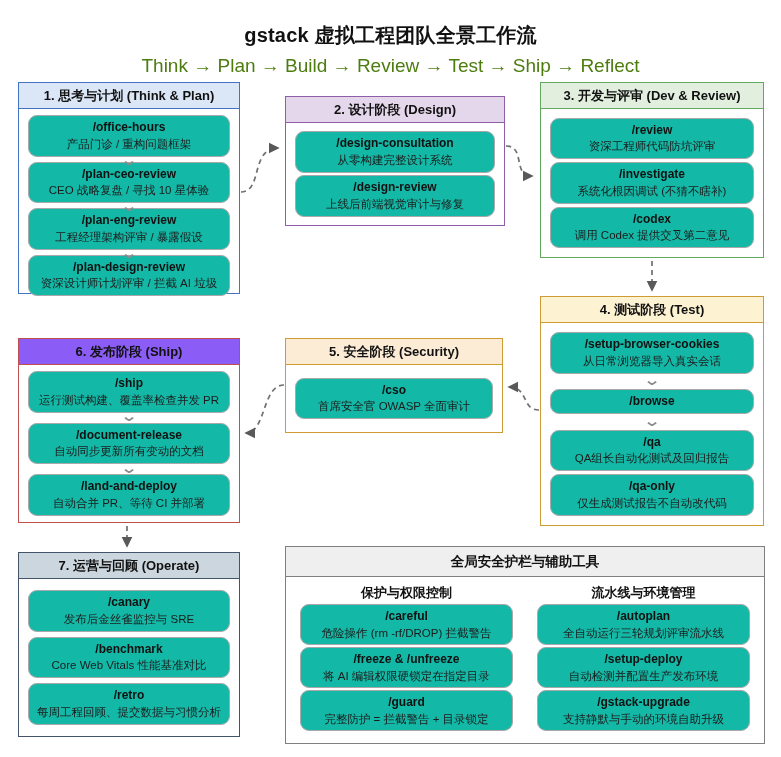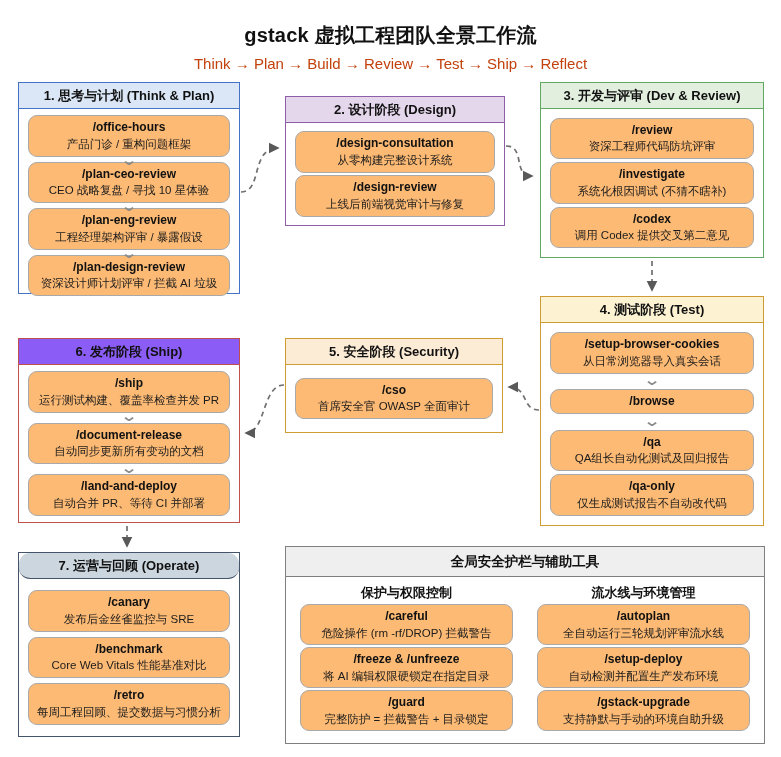--- a/index.html
+++ b/index.html
@@ -3,51 +3,51 @@
 <meta charset="utf-8">
 <style>
   html,body{margin:0;padding:0;}
   body{
     width:781px;height:757px;position:relative;background:#ffffff;
     font-family:"Liberation Sans","DejaVu Sans",sans-serif;color:#111;
     overflow:hidden;
   }
   .titlewrap{position:absolute;top:22px;left:0;width:781px;text-align:center;}
   .title{font-size:20px;font-weight:bold;margin:0;letter-spacing:.2px;}
-  .subtitle{font-size:15px;margin-top:6px;color:#c2410c;}
+  .subtitle{font-size:19px;margin-top:6px;color:#4d7c0f;}
 
   .stage{position:absolute;background:#fff;border:1.6px solid #888;box-sizing:border-box;}
   .stage-header{
     height:26px;display:flex;align-items:center;justify-content:center;
     font-weight:bold;font-size:13px;border-bottom:1.6px solid #888;box-sizing:border-box;
   }
   .stage-body{
     height:calc(100% - 26px);box-sizing:border-box;
     padding:6px 9px;display:flex;flex-direction:column;
     align-items:stretch;justify-content:space-evenly;
   }
   .node{
-    border:1px solid #a9a9a9;border-radius:9px;background:#fdba74;
+    border:1px solid #a9a9a9;border-radius:9px;background:#14b8a6;
     padding:4px 2px;text-align:center;
   }
   .cmd{font-weight:bold;font-size:12px;line-height:1.3;white-space:nowrap;}
   .desc{font-size:11.5px;line-height:1.3;margin-top:1px;white-space:nowrap;color:#1c1c1c;}
   .chev{
     text-align:center;color:#8c8c8c;font-size:15px;font-weight:bold;
     height:9px;line-height:5px;transform:scaleX(1.4);
   }
 
   
   .s1{border-color:#4472c4;} .s1 .stage-header{background:#dbe7f6;border-color:#4472c4;}
   .s2{border-color:#8e5fa8;margin-top:14px;} .s2 .stage-header{background:#e4d6eb;border-color:#8e5fa8;}
   .s3{border-color:#61a861;} .s3 .stage-header{background:#e2efdf;border-color:#61a861;}
   .s4{border-color:#cf9c34;} .s4 .stage-header{background:#fdf2d2;border-color:#cf9c34;}
   .s5{border-color:#cf9c34;} .s5 .stage-header{background:#fcebd5;border-color:#cf9c34;}
   .s6{border-color:#c0504d;} .s6 .stage-header{background:#8b5cf6;border-color:#c0504d;}
-  .s7{border-color:#44546a;} .s7 .stage-header{background:#ccd6de;border-color:#44546a;border-radius:11px;}
+  .s7{border-color:#44546a;} .s7 .stage-header{background:#ccd6de;border-color:#44546a;}
 
   
   .panel{position:absolute;background:#fff;border:1.6px solid #7f7f7f;box-sizing:border-box;}
   .panel-header{
     height:30px;display:flex;align-items:center;justify-content:center;
     font-weight:bold;font-size:13.5px;background:#efefef;border-bottom:1.6px solid #7f7f7f;
     box-sizing:border-box;
   }
   .panel-body{display:flex;height:calc(100% - 30px);box-sizing:border-box;padding:6px 14px 10px;gap:24px;}
   .panel-col{flex:1;display:flex;flex-direction:column;justify-content:space-evenly;}

